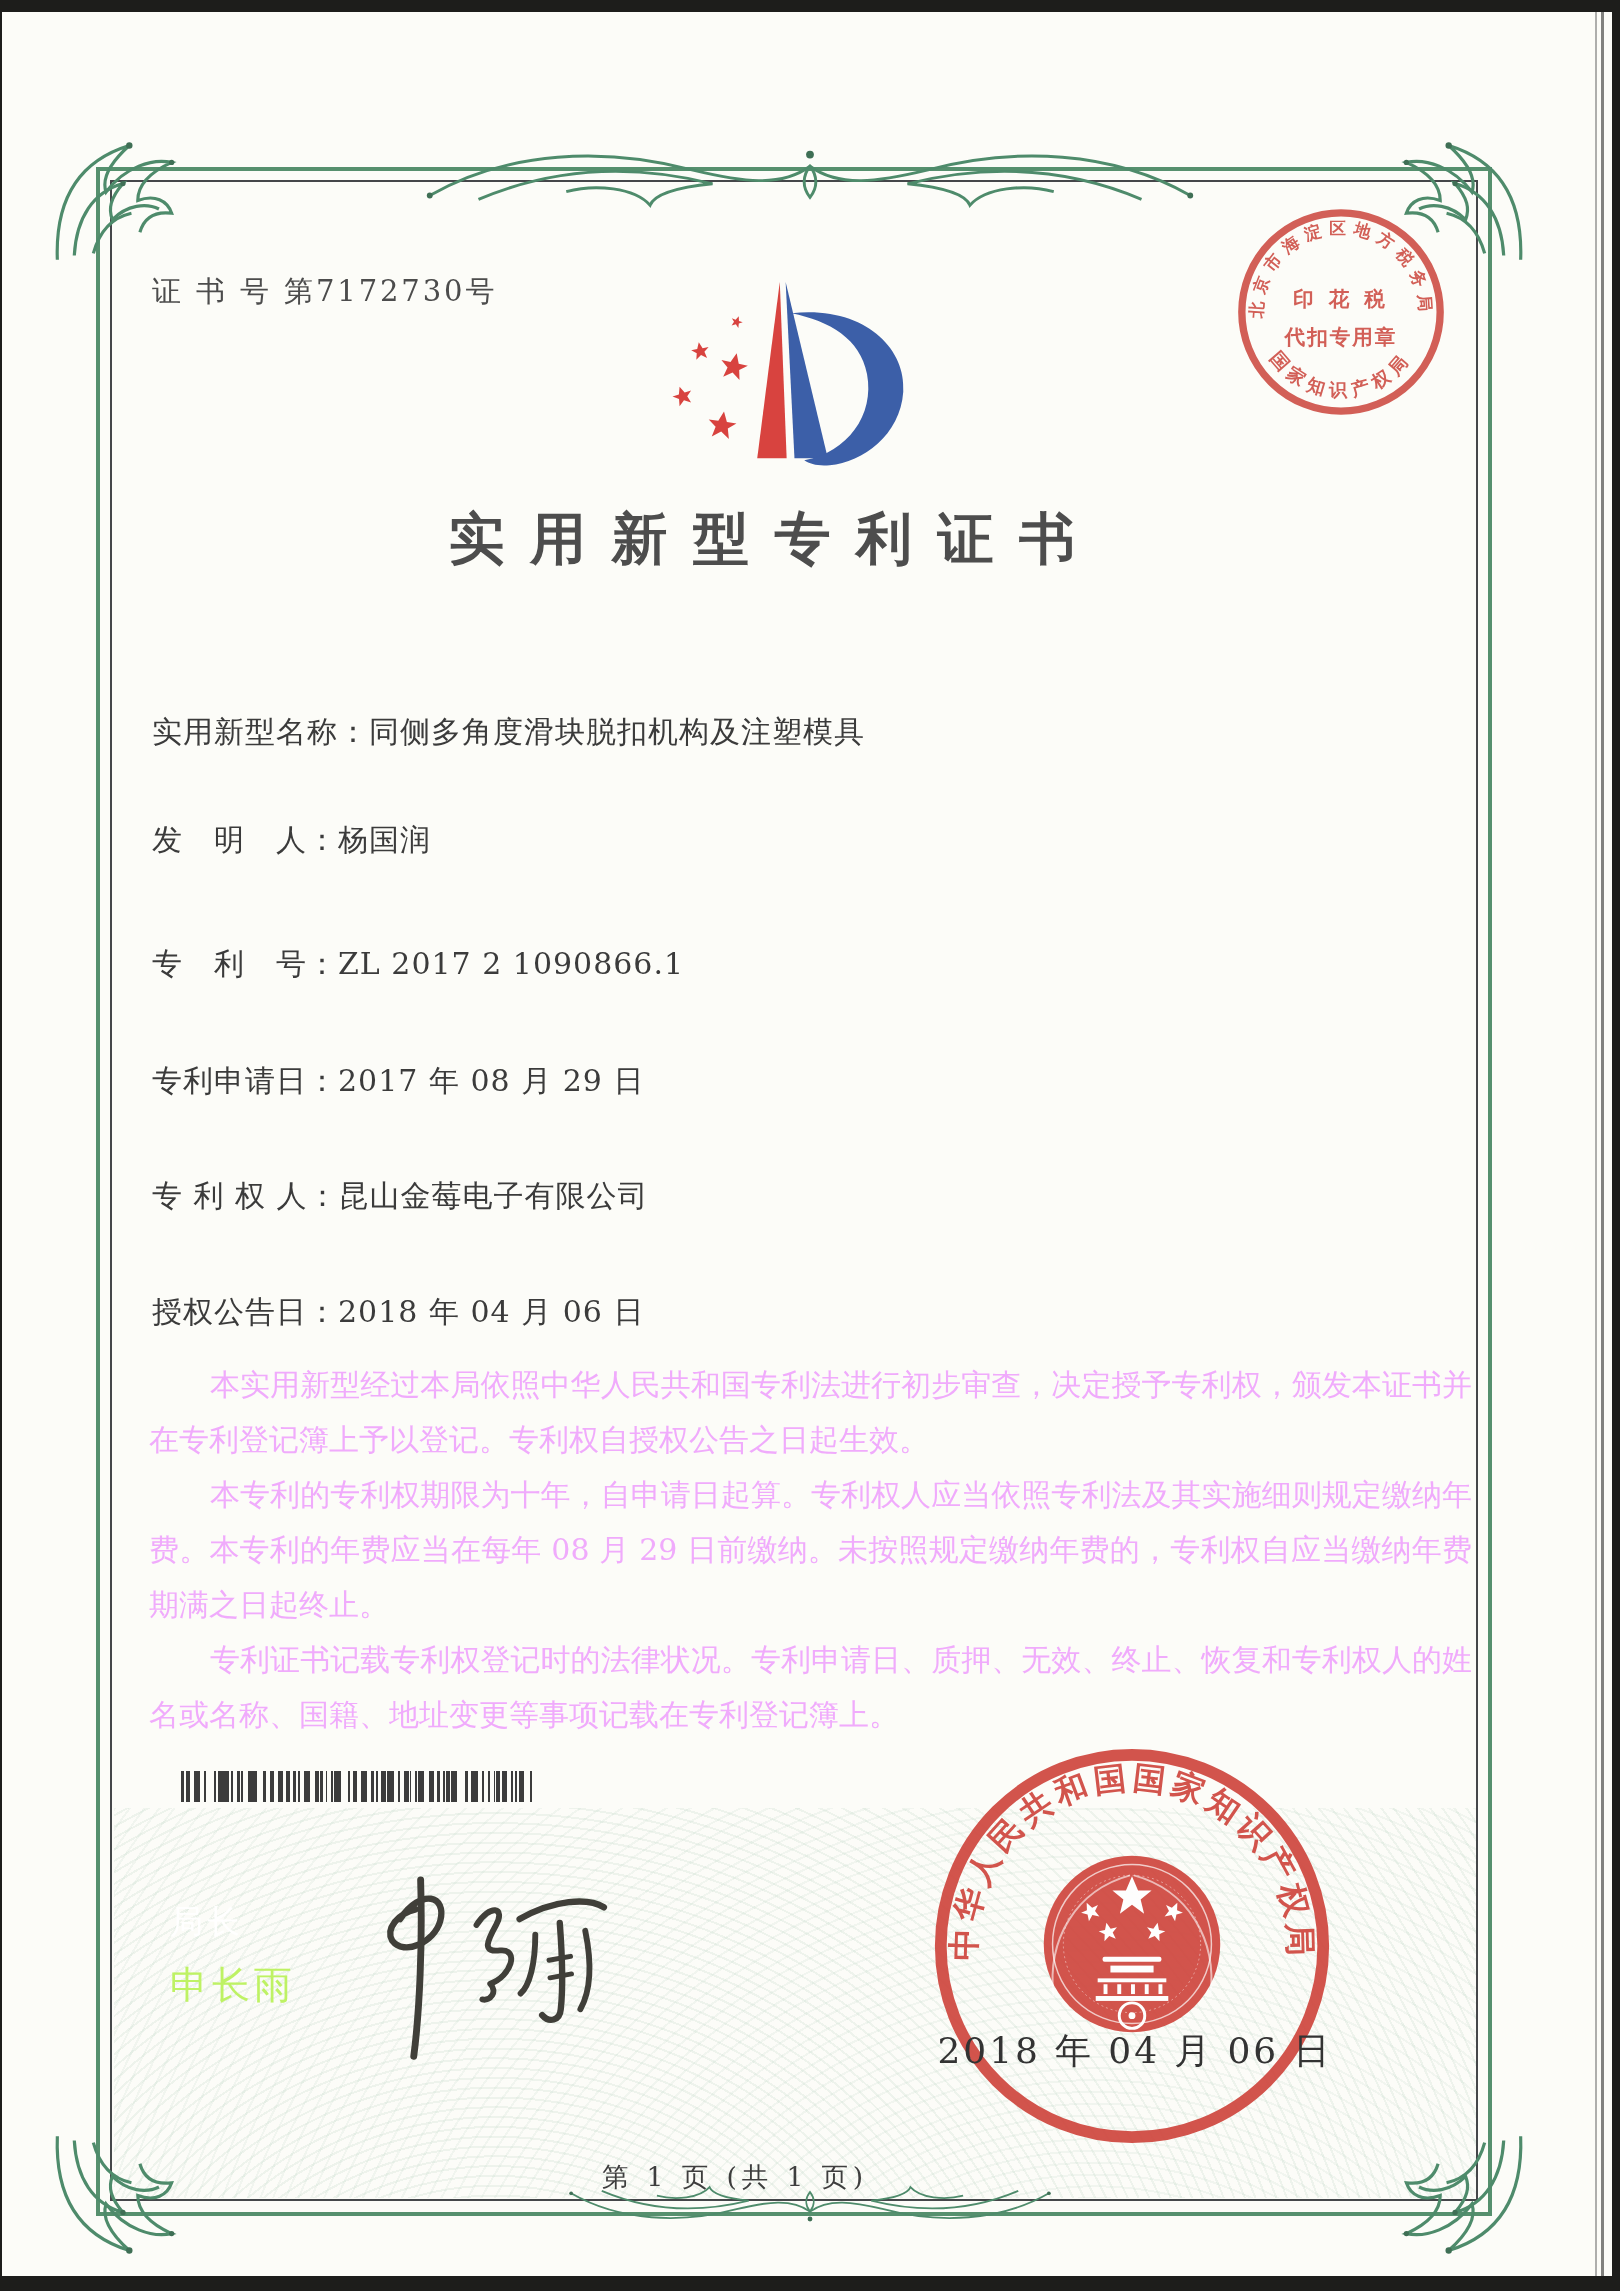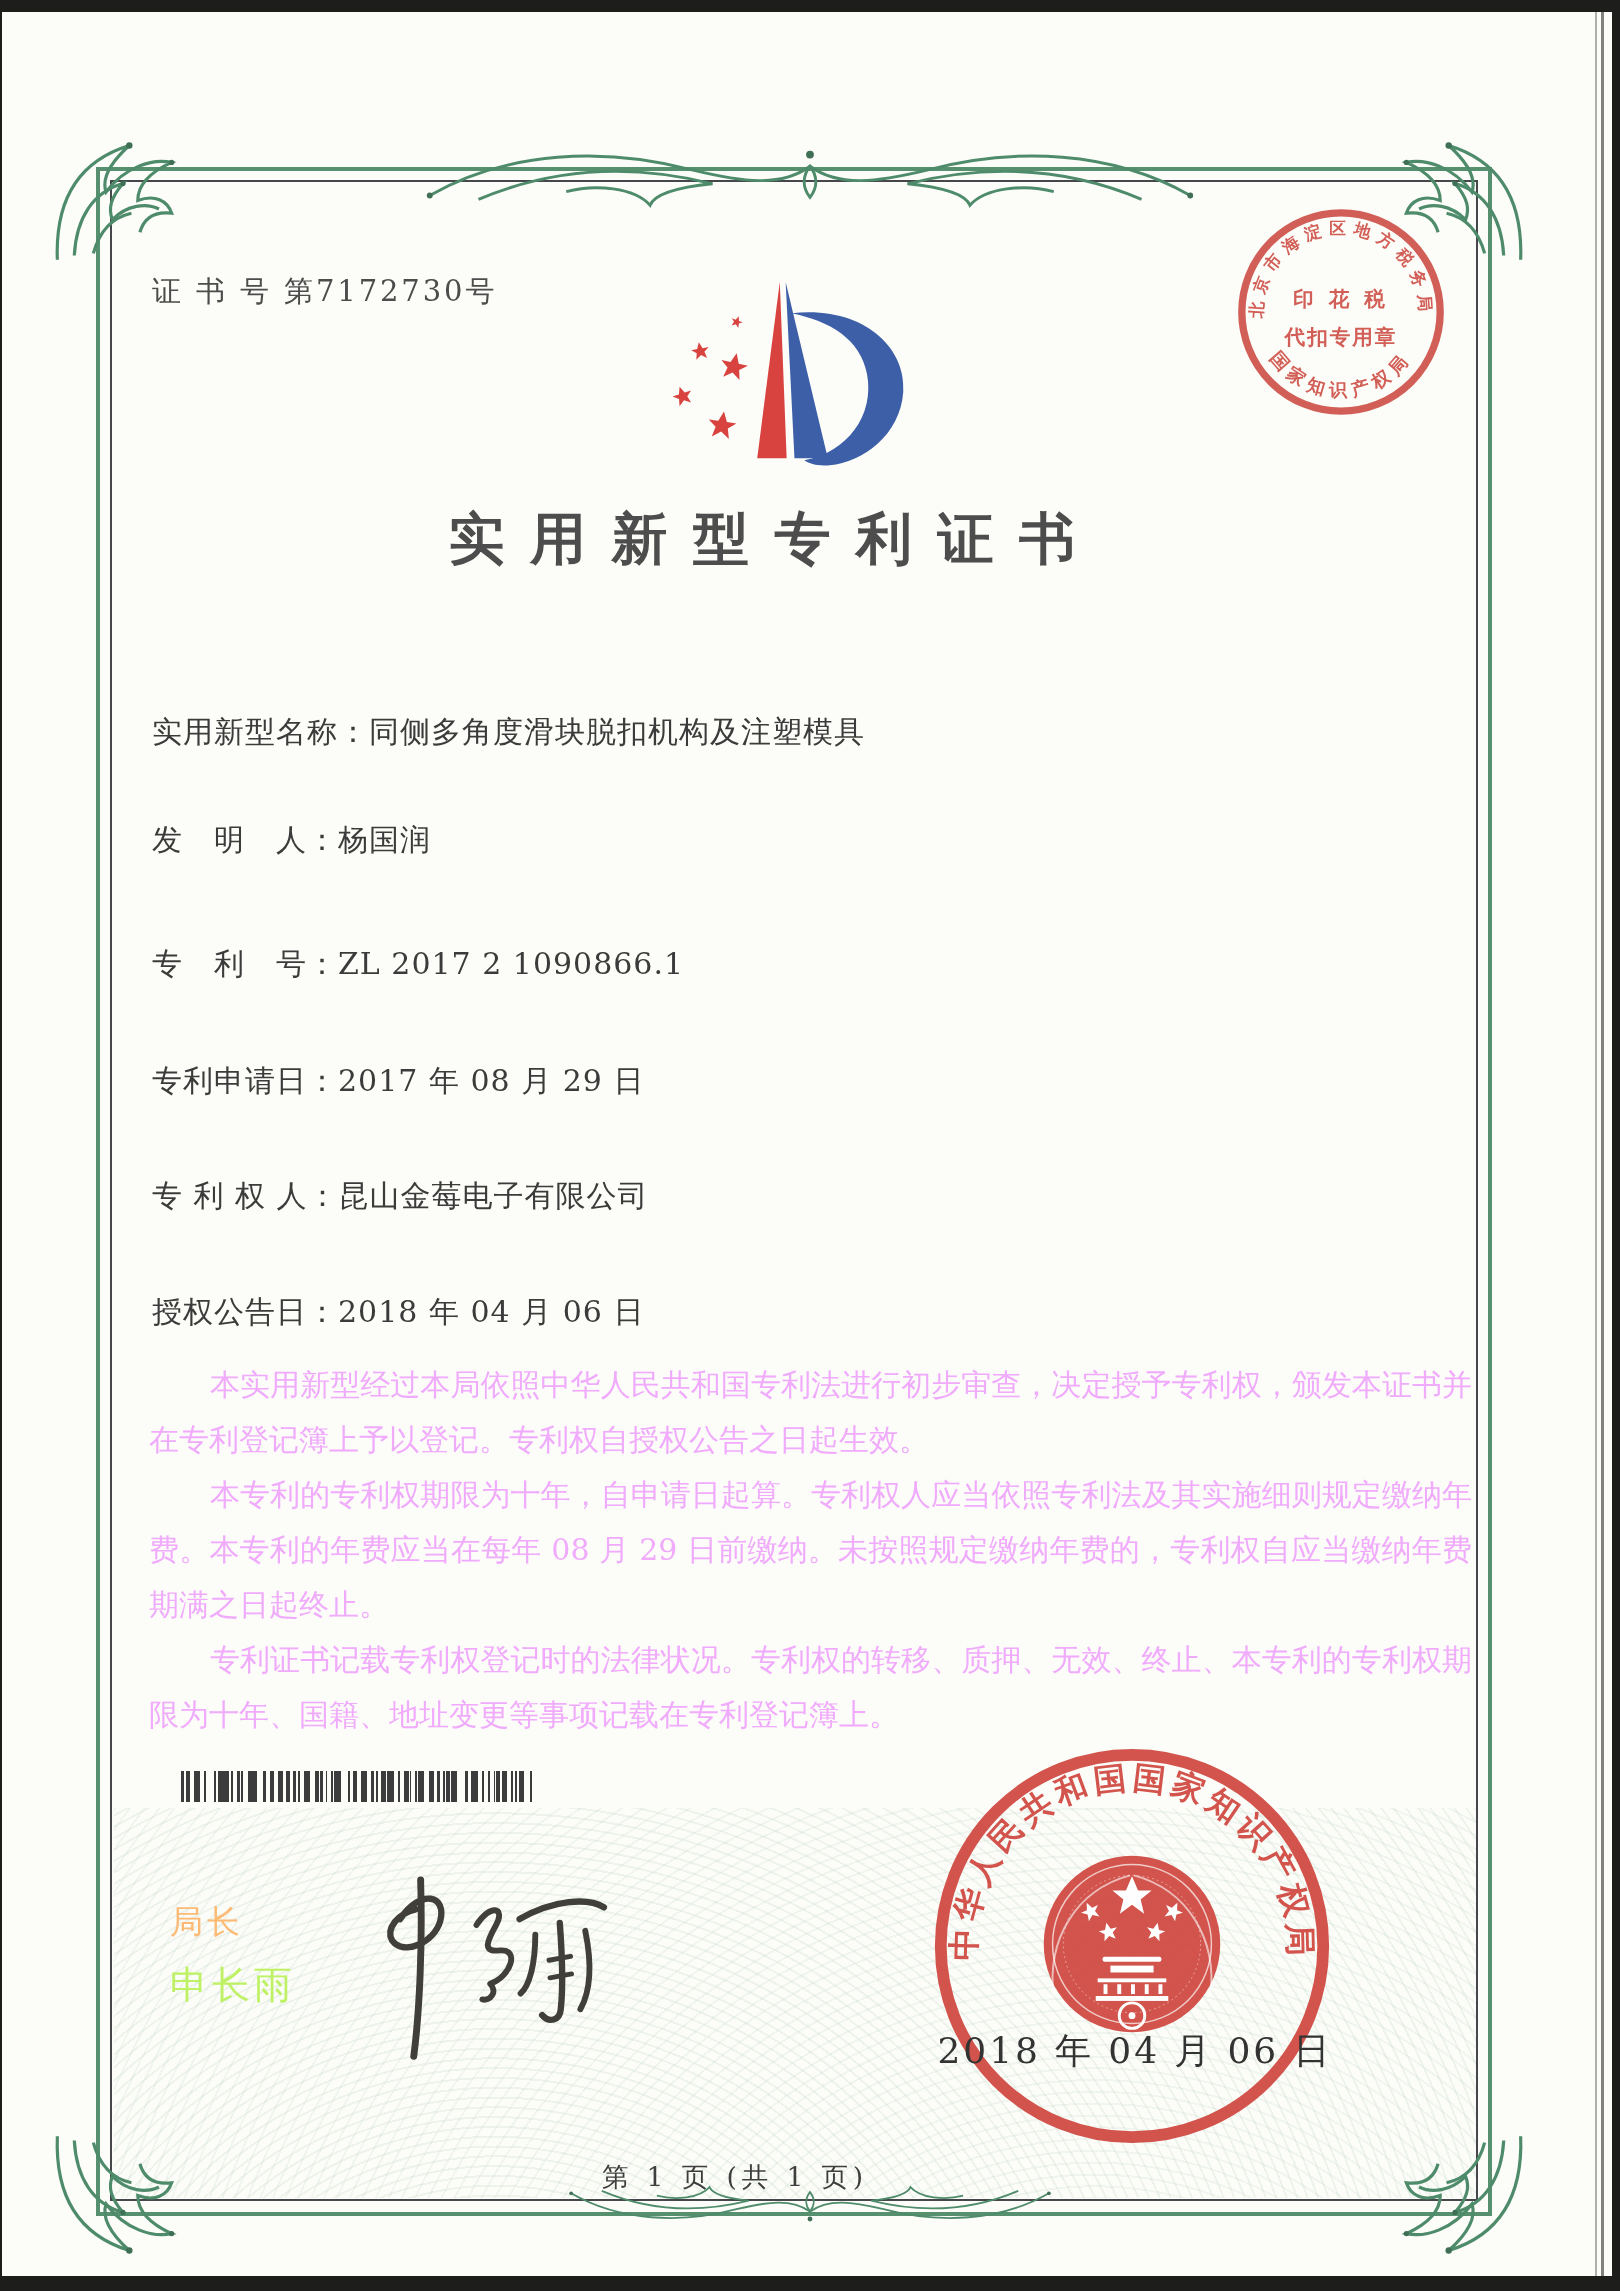--- a/index.html
+++ b/index.html
@@ -27,21 +27,21 @@
   .field .lbl{margin-right:0;}
   .body-text{position:absolute;left:149px;top:1357px;width:1323px;font-size:30px;line-height:55px;color:#f0abfc;text-align:justify;}
   .body-text p{margin:0;text-indent:61px;}
   .barcode{
     position:absolute;left:181px;top:1771px;width:351px;height:31px;
     background-image:
       repeating-linear-gradient(90deg,#3c3c3c 0 2px,transparent 2px 5.9px,#3c3c3c 5.9px 8.8px,transparent 8.8px 16.7px),
       repeating-linear-gradient(90deg,#3c3c3c 0 2.9px,transparent 2.9px 14.7px,#3c3c3c 14.7px 16.7px,transparent 16.7px 22.5px),
       repeating-linear-gradient(90deg,transparent 0 4.9px,#3c3c3c 4.9px 5.9px,transparent 5.9px 12.7px,#3c3c3c 12.7px 16.7px,transparent 16.7px 28px);
   }
-  .signoff-title{position:absolute;left:170px;top:1900px;font-size:33px;color:#fdba74;letter-spacing:3.9px;}
+  .signoff-title{position:absolute;left:170px;top:1900px;font-size:33px;color:#ffffff;letter-spacing:3.9px;}
   .signoff-name{position:absolute;left:170px;top:1960px;font-size:38px;color:#bef264;letter-spacing:3.9px;font-family:Liberation Mono, monospace;}
   .signature{position:absolute;left:343px;top:1874px;}
   .seal-authority{position:absolute;left:929px;top:1743px;opacity:.94;}
   .seal-date{position:absolute;left:933px;top:2027px;width:404px;text-align:center;font-size:36px;color:#333;letter-spacing:2.9px;}
   .page-footer{position:absolute;left:0;top:2137px;width:1470px;text-align:center;font-size:26.5px;color:#3e3e3e;letter-spacing:4.9px;margin-top:22px;}
   svg text{font-family:"DejaVu Serif","Liberation Serif",serif;}
 </style>
 </head>
 <body>
 
@@ -152,21 +152,21 @@
 <div class="field" style="top:1176px">
   <span class="lbl">专 利 权 人：</span><span>昆山金莓电子有限公司</span>
 </div>
 <div class="field" style="top:1292px">
   <span class="lbl">授权公告日：</span><span>2018 年 04 月 06 日</span>
 </div>
 
 <div class="body-text">
   <p>本实用新型经过本局依照中华人民共和国专利法进行初步审查，决定授予专利权，颁发本证书并在专利登记簿上予以登记。专利权自授权公告之日起生效。</p>
   <p>本专利的专利权期限为十年，自申请日起算。专利权人应当依照专利法及其实施细则规定缴纳年费。本专利的年费应当在每年 08 月 29 日前缴纳。未按照规定缴纳年费的，专利权自应当缴纳年费期满之日起终止。</p>
-  <p>专利证书记载专利权登记时的法律状况。专利权的转移、质押、无效、终止、本专利的专利权期限为十年、国籍、地址变更等事项记载在专利登记簿上。</p>
+  <p>专利证书记载专利权登记时的法律状况。专利申请日、质押、无效、终止、恢复和专利权人的姓名或名称、国籍、地址变更等事项记载在专利登记簿上。</p>
 </div>
 
 <div class="barcode"></div>
 
 <div class="signoff-title">局长</div>
 <div class="signoff-name">申长雨</div>
 
 <svg class="signature" width="265" height="196" viewBox="0 0 270 200">
   <g fill="none" stroke="#403f39" stroke-linecap="round" stroke-linejoin="round">
     <path stroke-width="6.5" d="M58,46 C80,14 106,22 99,48 C93,70 62,84 50,68 C43,56 56,40 74,36"></path>

